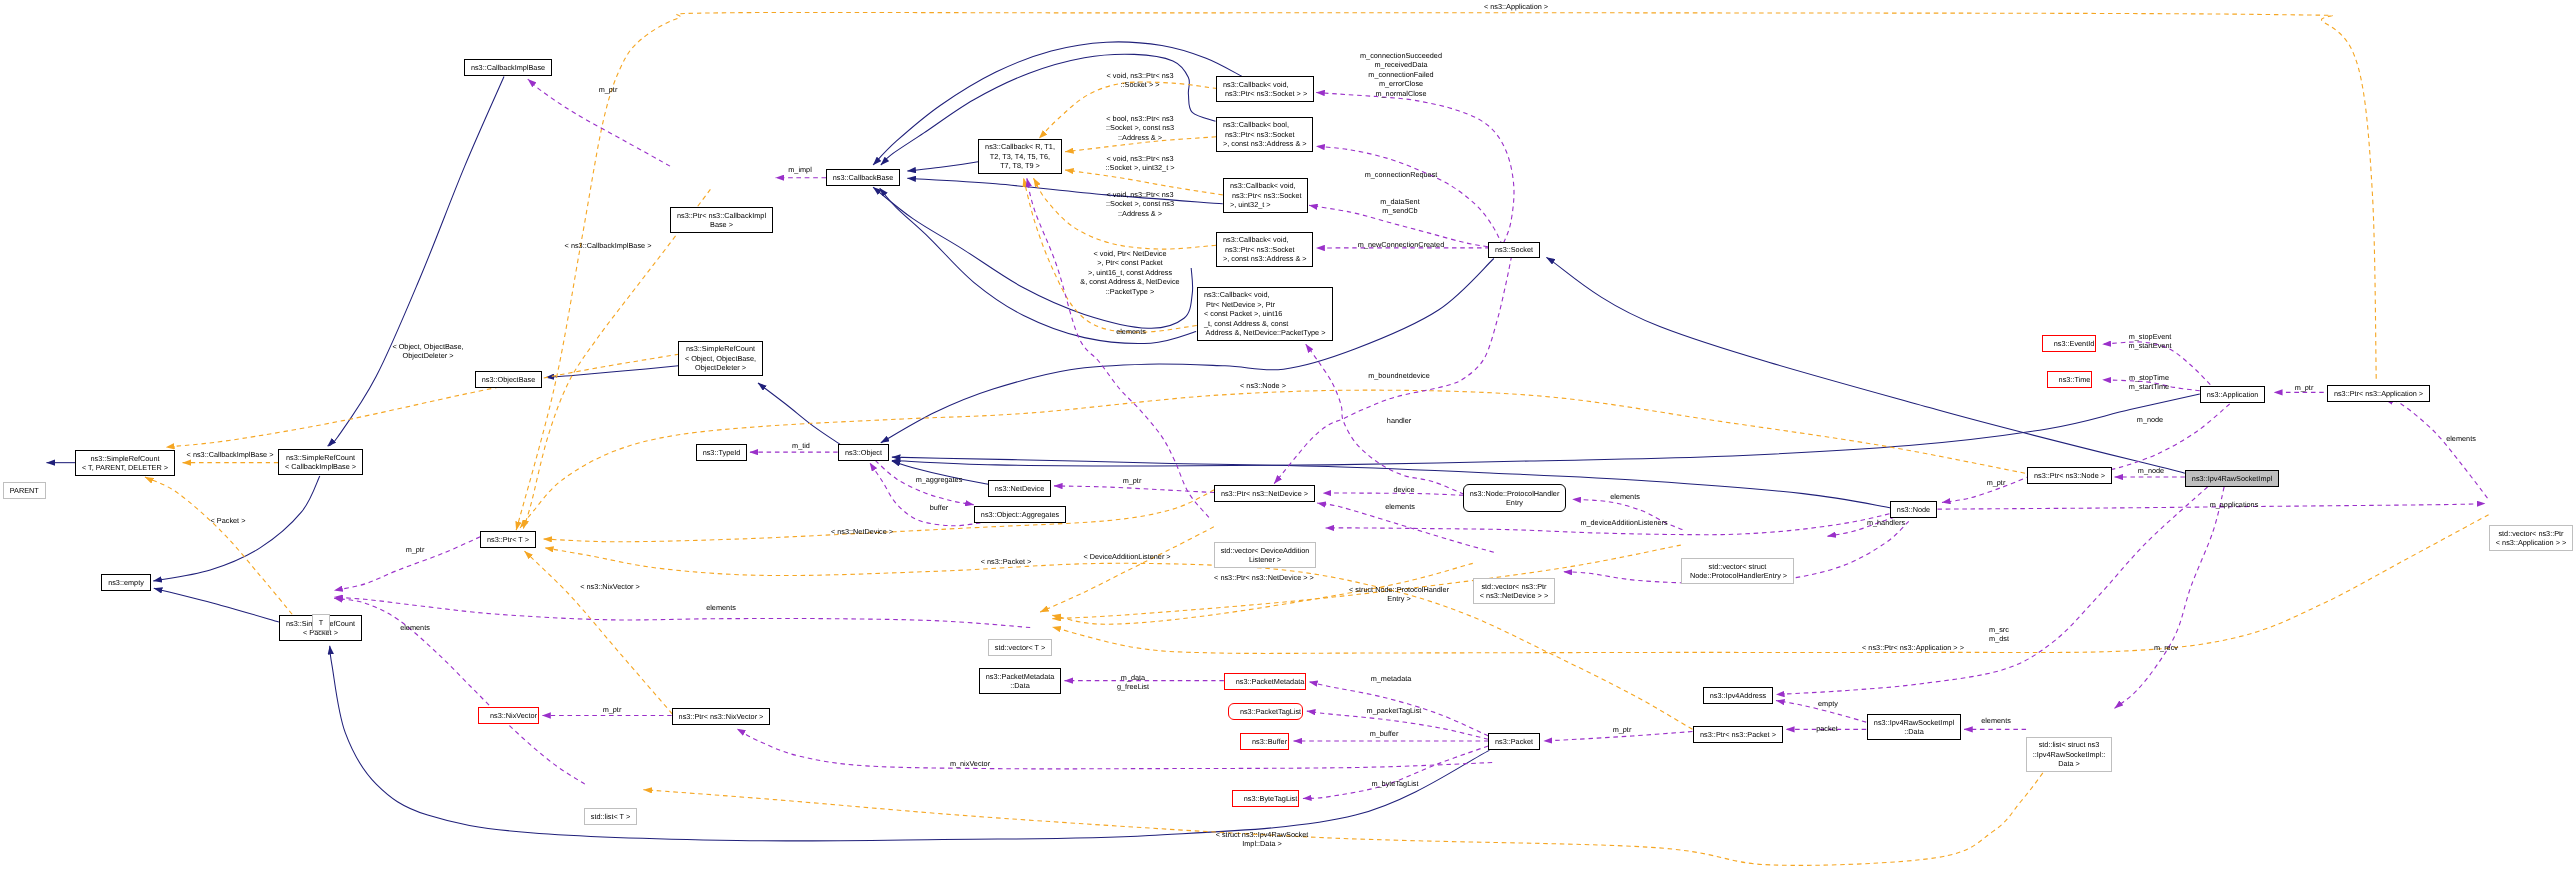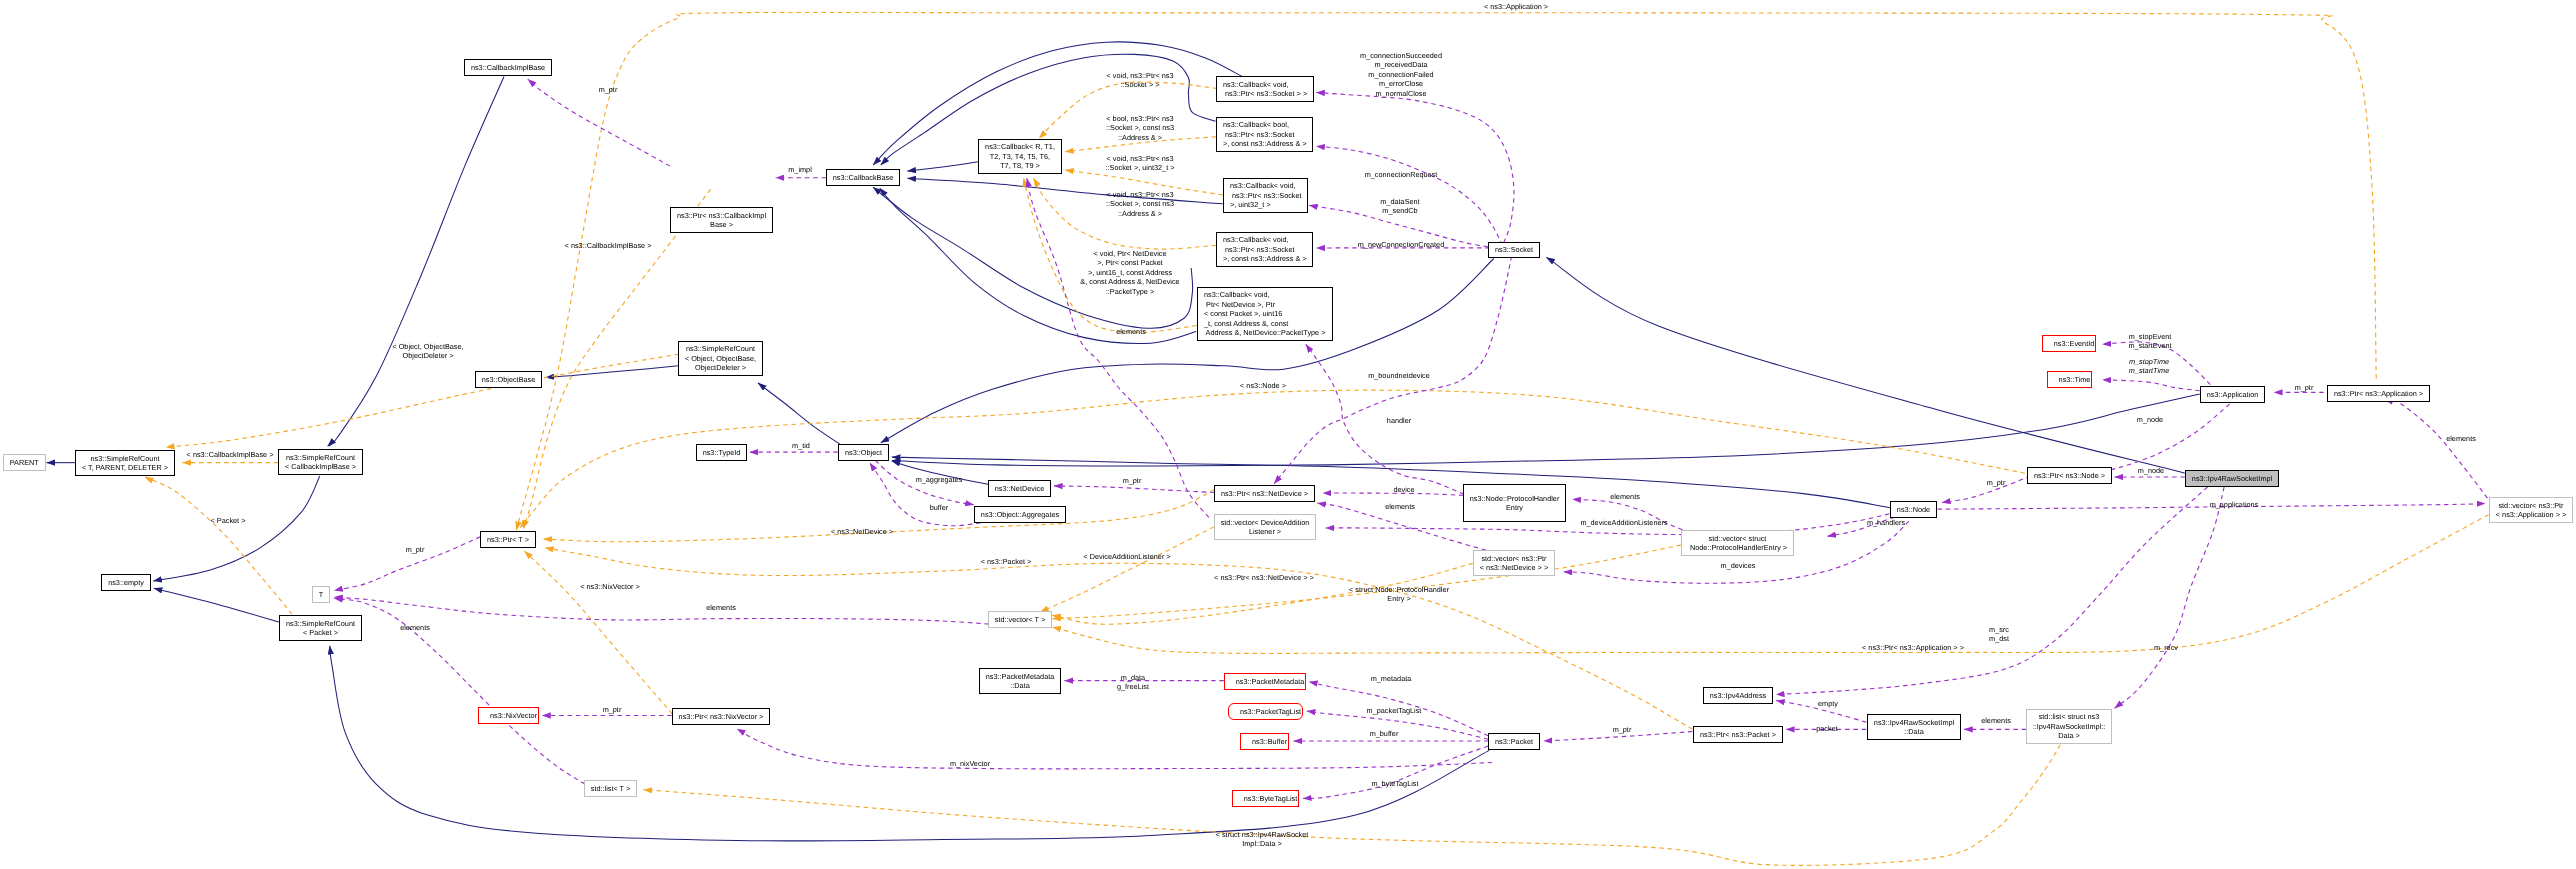--- a/index.html
+++ b/index.html
@@ -1,21 +1,21 @@
 <!DOCTYPE html>
 <html style="font-size:8.9px"><head>
 <meta charset="utf-8">
 <style>
 html,body{margin:0;padding:0;background:#fff;}
 #canvas{position:relative;width:2576px;height:870px;background:#fff;overflow:hidden;
   font-family:"Liberation Sans",sans-serif;-webkit-font-smoothing:antialiased;text-rendering:geometricPrecision;}
 .node{position:absolute;box-sizing:border-box;display:flex;align-items:center;justify-content:center;
   background:#fff;font-size:7.3px;line-height:9.4px;color:#000;text-align:center;white-space:pre;z-index:5;}
 .node.n{border:0.6px solid #000;}
-.node.g{border:0.6px solid #bfbfbf;}
+.node.g{border:0.6px solid #bfbfbf;margin-top:28px;}
 .node.r{border:0.6px solid #ff0000;padding-left:10px;}
 .node.s{border:0.6px solid #000;background:#bfbfbf;}
 .node.al{justify-content:flex-start;padding-left:6px;}
 .node.al span{text-align:left;}
 .elabel{position:absolute;font-size:7.3px;line-height:9.4px;color:#000;white-space:pre;text-align:center;
   transform:translate(-50%,-50%);z-index:4;}
 svg.edges{position:absolute;left:0;top:0;width:2576px;height:870px;z-index:1;}
 </style>
 </head>
 <body>
@@ -139,21 +139,21 @@
 <div class="node n" style="left:2200px;top:386px;width:65px;height:16.6px;"><span>ns3::Application</span></div>
 <div class="node r" style="left:2042px;top:335px;width:54px;height:16.6px;"><span>ns3::EventId</span></div>
 <div class="node r" style="left:2047px;top:371px;width:45px;height:16.6px;"><span>ns3::Time</span></div>
 <div class="node n" style="left:2327px;top:385px;width:103px;height:16.6px;"><span>ns3::Ptr&lt; ns3::Application &gt;</span></div>
 <div class="node g" style="left:2489px;top:497px;width:84px;height:26px;"><span>std::vector&lt; ns3::Ptr<br>&lt; ns3::Application &gt; &gt;</span></div>
 <div class="node n" style="left:1890px;top:501px;width:47px;height:16.6px;"><span>ns3::Node</span></div>
 <div class="node n" style="left:2027px;top:467px;width:85px;height:16.6px;"><span>ns3::Ptr&lt; ns3::Node &gt;</span></div>
 <div class="node s" style="left:2185px;top:470px;width:94px;height:16.6px;"><span>ns3::Ipv4RawSocketImpl</span></div>
 <div class="node n" style="left:1214px;top:485px;width:101px;height:16.6px;"><span>ns3::Ptr&lt; ns3::NetDevice &gt;</span></div>
 <div class="node g" style="left:1214px;top:514px;width:102px;height:26px;"><span>std::vector&lt; DeviceAddition<br>Listener &gt;</span></div>
-<div class="node n" style="left:1463px;top:484px;width:103px;height:38px;"><span>ns3::Node::ProtocolHandler<br>Entry</span></div>
+<div class="node n" style="left:1463px;top:484px;width:103px;height:28px;border-radius:6px;"><span>ns3::Node::ProtocolHandler<br>Entry</span></div>
 <div class="node g" style="left:1473px;top:550px;width:82px;height:26px;"><span>std::vector&lt; ns3::Ptr<br>&lt; ns3::NetDevice &gt; &gt;</span></div>
 <div class="node g" style="left:1681px;top:530px;width:113px;height:26px;"><span>std::vector&lt; struct<br> Node::ProtocolHandlerEntry &gt;</span></div>
 <div class="node g" style="left:988px;top:611px;width:64px;height:16.6px;"><span>std::vector&lt; T &gt;</span></div>
 <div class="node n" style="left:979px;top:668px;width:82px;height:26px;"><span>ns3::PacketMetadata<br>::Data</span></div>
 <div class="node r" style="left:1224px;top:673px;width:82px;height:16.6px;"><span>ns3::PacketMetadata</span></div>
 <div class="node r" style="left:1228px;top:703px;width:75px;height:16.6px;border-radius:6px;"><span>ns3::PacketTagList</span></div>
 <div class="node r" style="left:1240px;top:733px;width:49px;height:16.6px;"><span>ns3::Buffer</span></div>
 <div class="node r" style="left:1232px;top:790px;width:67px;height:16.6px;"><span>ns3::ByteTagList</span></div>
 <div class="node n" style="left:1488px;top:733px;width:52px;height:16.6px;"><span>ns3::Packet</span></div>
 <div class="node n" style="left:1693px;top:726px;width:90px;height:16.6px;"><span>ns3::Ptr&lt; ns3::Packet &gt;</span></div>
@@ -195,21 +195,21 @@
 <div class="elabel" style="left:939px;top:508px;">buffer</div>
 <div class="elabel" style="left:1132px;top:481px;">m_ptr</div>
 <div class="elabel" style="left:1404px;top:490px;">device</div>
 <div class="elabel" style="left:1400px;top:507px;">elements</div>
 <div class="elabel" style="left:1624px;top:523px;">m_deviceAdditionListeners</div>
 <div class="elabel" style="left:1886px;top:523px;">m_handlers</div>
 <div class="elabel" style="left:1625px;top:497px;">elements</div>
 <div class="elabel" style="left:1738px;top:566px;">m_devices</div>
 <div class="elabel" style="left:1996px;top:483px;">m_ptr</div>
 <div class="elabel" style="left:2150px;top:341px;">m_stopEvent<br>m_startEvent</div>
-<div class="elabel" style="left:2149px;top:366px;font-style:italic;">m_stopTime<br>m_startTime</div>
+<div class="elabel" style="left:2149px;top:382px;">m_stopTime<br>m_startTime</div>
 <div class="elabel" style="left:2304px;top:388px;">m_ptr</div>
 <div class="elabel" style="left:2461px;top:439px;">elements</div>
 <div class="elabel" style="left:2151px;top:471px;">m_node</div>
 <div class="elabel" style="left:2150px;top:420px;">m_node</div>
 <div class="elabel" style="left:2234px;top:505px;">m_applications</div>
 <div class="elabel" style="left:1391px;top:679px;">m_metadata</div>
 <div class="elabel" style="left:1394px;top:711px;">m_packetTagList</div>
 <div class="elabel" style="left:1384px;top:734px;">m_buffer</div>
 <div class="elabel" style="left:1395px;top:784px;">m_byteTagList</div>
 <div class="elabel" style="left:970px;top:764px;">m_nixVector</div>

